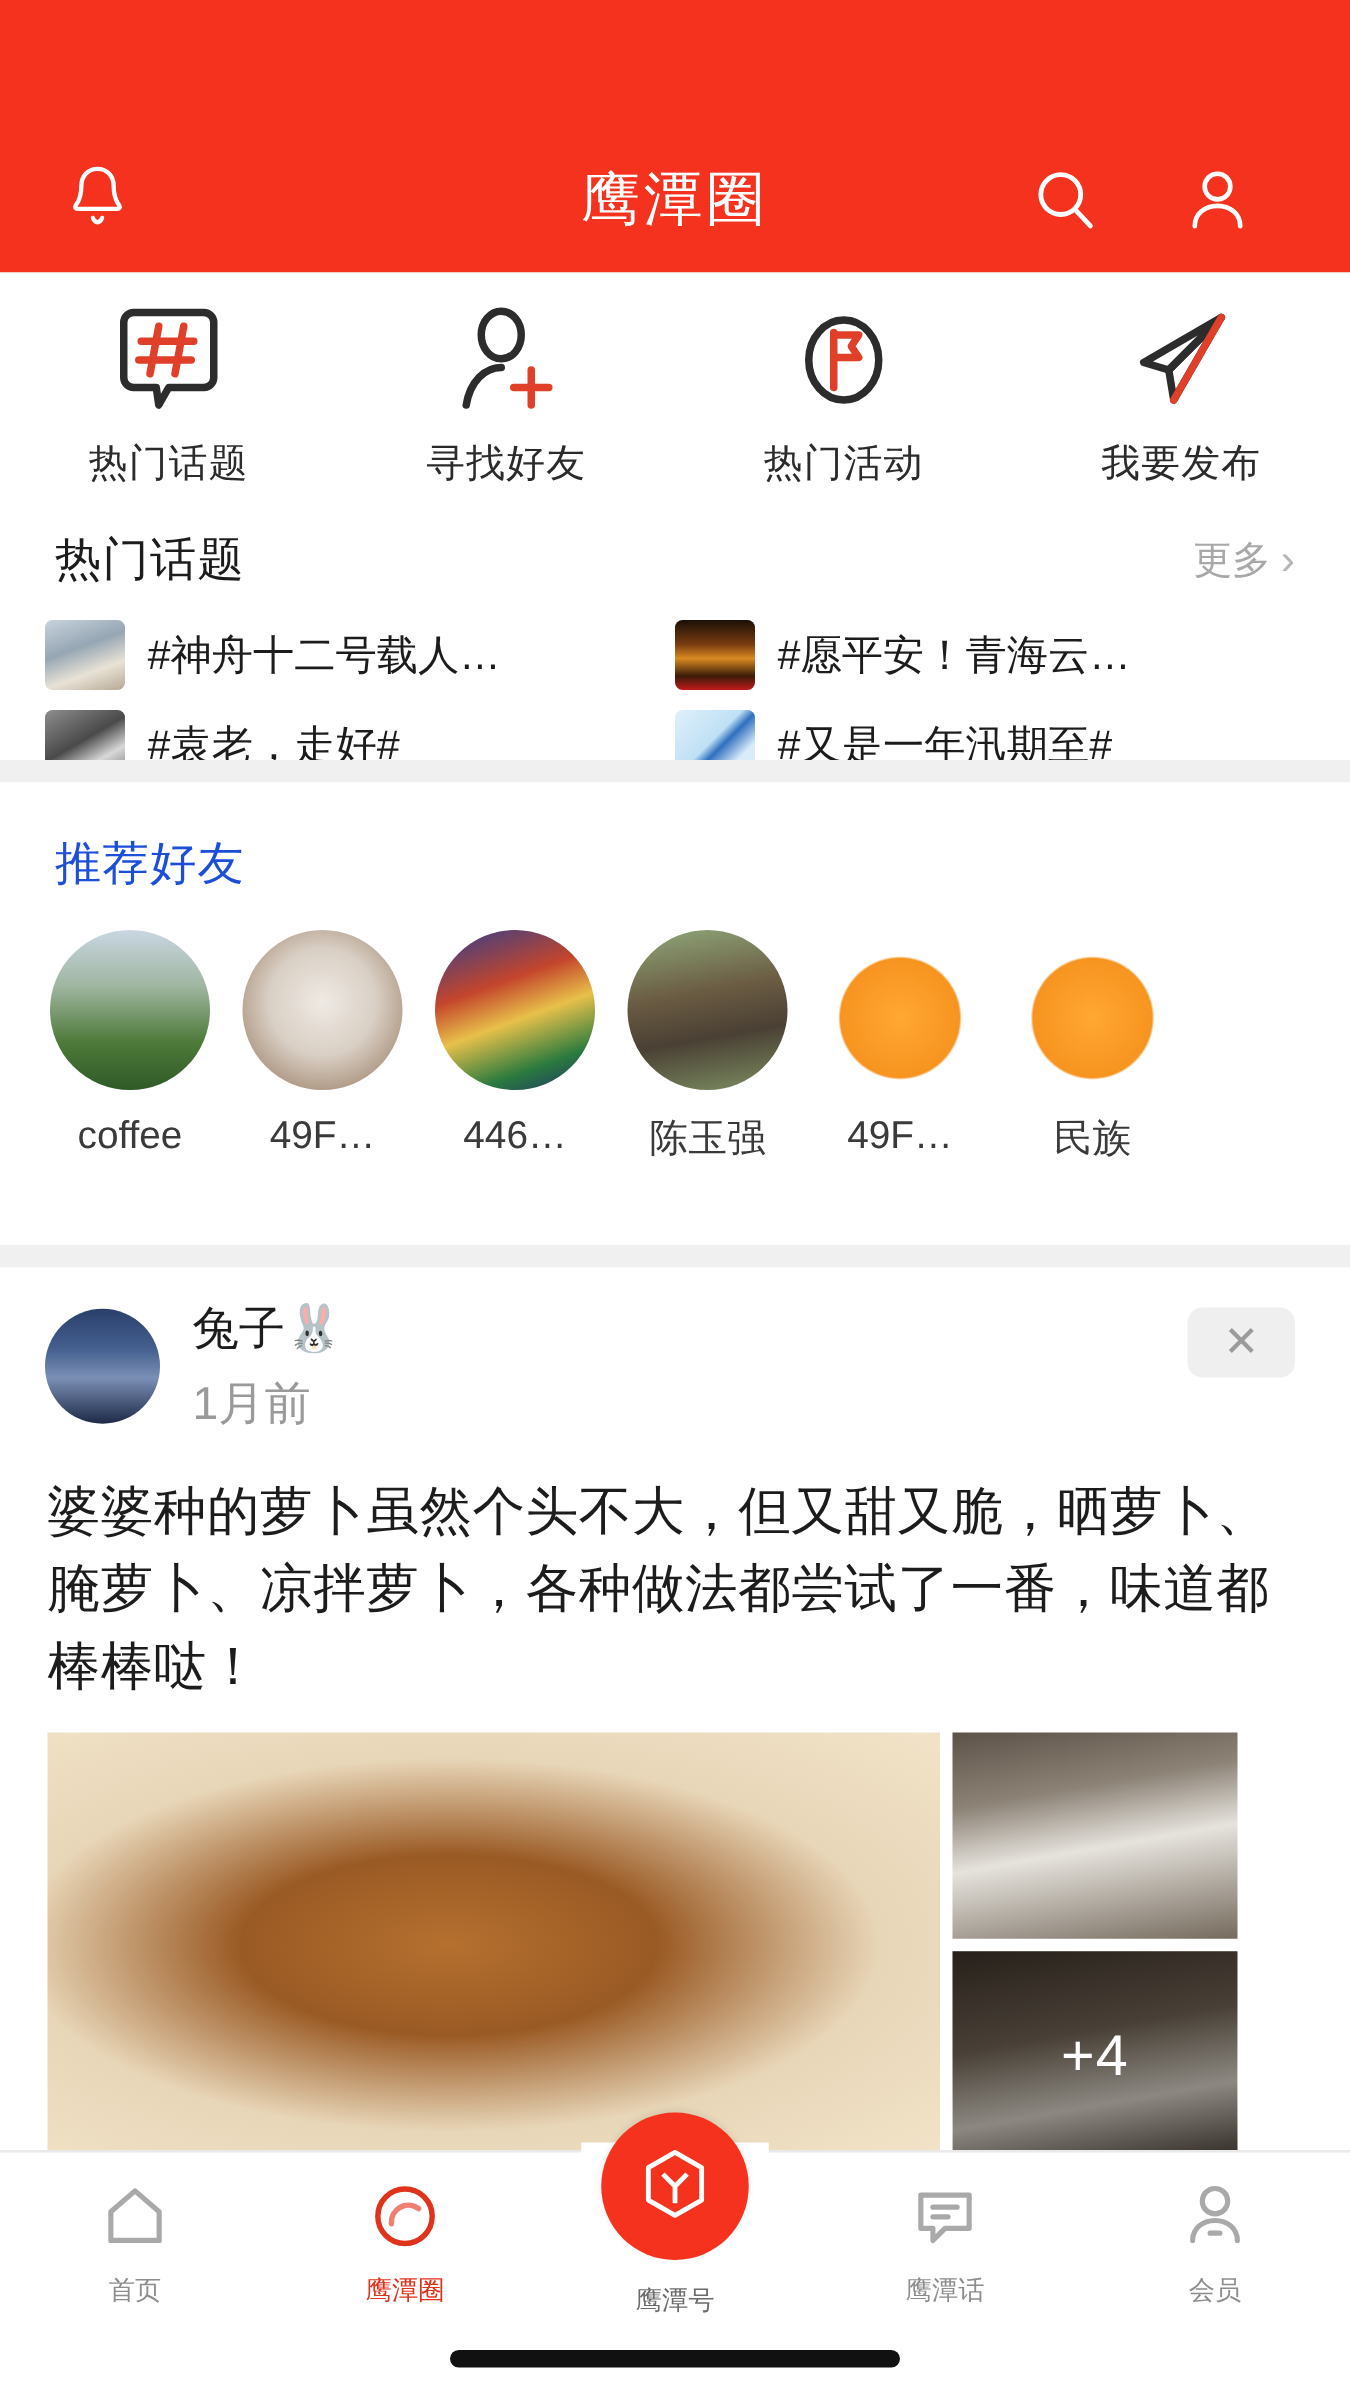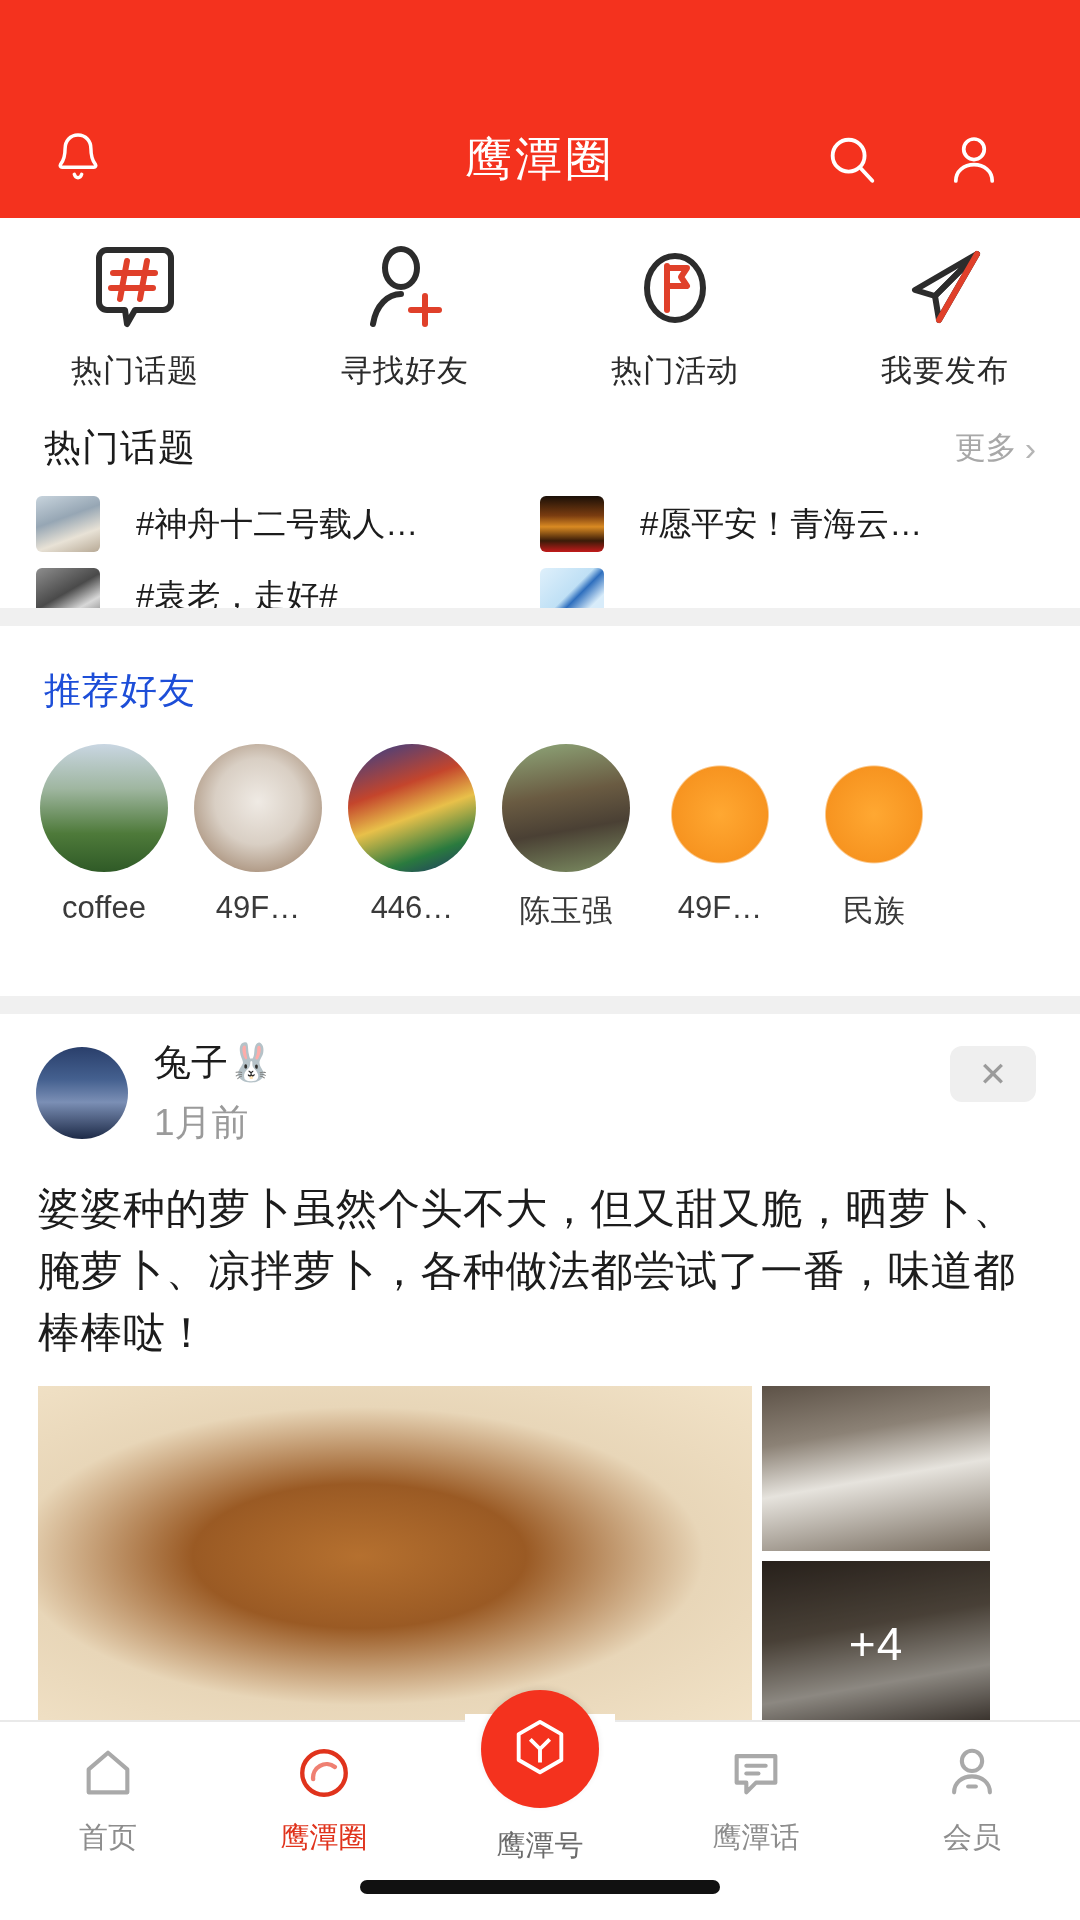--- a/index.html
+++ b/index.html
@@ -47,21 +47,21 @@
   
   .topics { position:absolute; top:408px; left:0; width:1080px; height:200px; background:#fff; }
   .topics-head {
     display:flex; align-items:center; justify-content:space-between;
     padding:0 44px; height:80px;
   }
   .topics-title { font-size:37px; color:#1c1c1c; letter-spacing:1px; }
   .topics-more { display:flex; align-items:center; gap:8px; color:#a8a8a8; font-size:31px; }
   .chev { font-size:34px; color:#b5b5b5; line-height:1; }
   .topic-grid { display:flex; flex-wrap:wrap; padding:0 36px; }
-  .topic-cell { width:50%; display:flex; align-items:center; height:72px; gap:36px; }
+  .topic-cell { width:50%; display:flex; align-items:center; height:72px; gap:18px; }
   .topic-thumb { width:64px; height:56px; border-radius:6px; flex:0 0 auto;
     background-size:cover; background-position:center; overflow:hidden; position:relative; }
   .topic-text { font-size:33px; color:#1c1c1c; white-space:nowrap; overflow:hidden; }
 
   .sep { position:absolute; left:0; width:1080px; height:18px; background:#f0f0f0; }
 
   
   .friends { position:absolute; top:626px; left:0; width:1080px; height:370px; background:#fff; }
   .friends-title { font-size:37px; color:#1d4ed8; padding:40px 0 0 44px; letter-spacing:1px; }
   .friends-row { display:flex; padding:28px 0 0 38px; gap:22px; }
@@ -100,21 +100,21 @@
     color:#fff; font-size:46px; letter-spacing:1px;
   }
 
   
   .tabbar {
     position:absolute; bottom:0; left:0; width:1080px; height:200px; background:#fff;
     border-top:2px solid #e9e9e9; display:flex; align-items:flex-start;
   }
   .tab { flex:1; display:flex; flex-direction:column; align-items:center; padding-top:20px; }
   .tab-ico { height:62px; display:flex; align-items:center; justify-content:center; }
-  .tab-label { margin-top:14px; font-size:29px; color:#8d8d8d; }
+  .tab-label { margin-top:14px; font-size:21px; color:#8d8d8d; }
   .tab.active .tab-label { color:#E0331C; }
   .tab.center .tab-label { color:#6b6b6b; margin-top:22px; }
   .fab {
     position:absolute; left:50%; transform:translateX(-50%); bottom:112px;
     width:118px; height:118px; border-radius:50%; background:#F4321E;
     display:flex; align-items:center; justify-content:center; z-index:5;
     box-shadow:0 -2px 6px rgba(0,0,0,0.08);
   }
   .fab-notch {
     position:absolute; left:50%; transform:translateX(-50%); bottom:196px;
@@ -240,20 +240,21 @@
     <div class="topic-cell">
       <div class="topic-thumb ph-candle"></div>
       <div class="topic-text">#愿平安！青海云…</div>
     </div>
     <div class="topic-cell">
       <div class="topic-thumb ph-yuan"></div>
       <div class="topic-text">#袁老，走好#</div>
     </div>
     <div class="topic-cell">
       <div class="topic-thumb ph-flood"></div>
+      <div class="topic-text">#又是一年汛期至#</div>
     </div>
   </div>
 </div>
 
 <div class="sep" style="top:608px;"></div>
 
 <div class="friends">
   <div class="friends-title">推荐好友</div>
   <div class="friends-row">
     <div class="friend">

